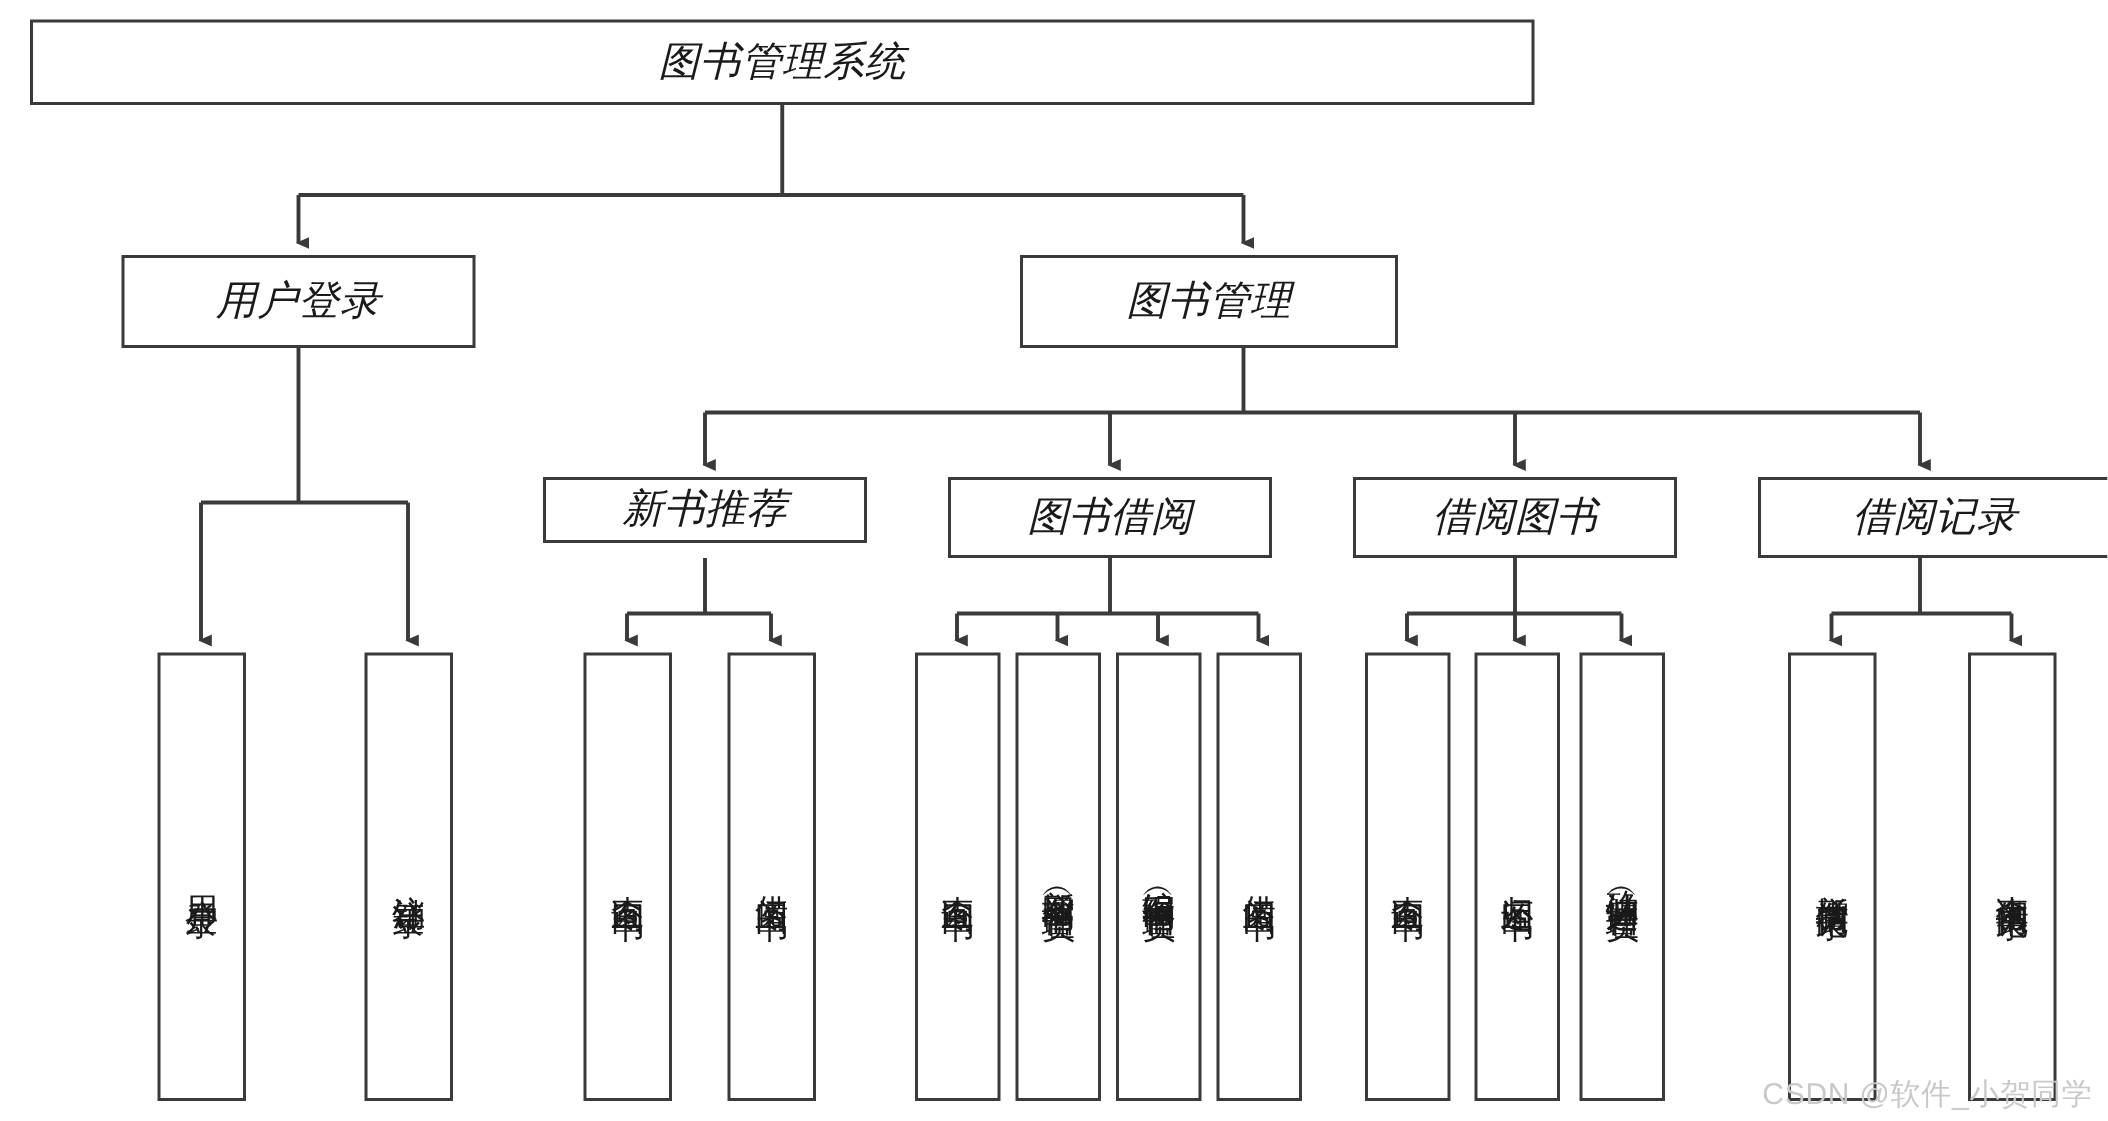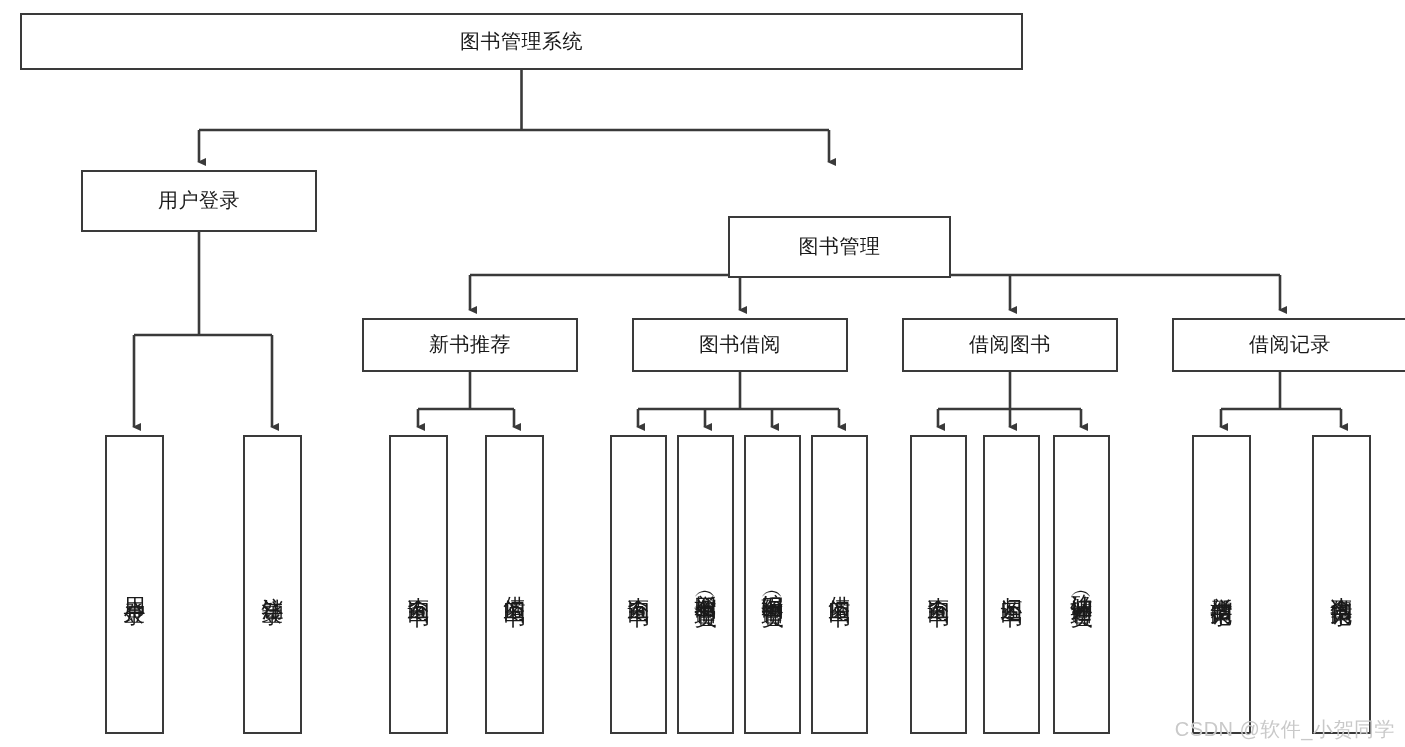--- a/index.html
+++ b/index.html
@@ -35,22 +35,23 @@
     justify-content: center;
     color: #1a1a1a;
   }
   .node .label {
     display: block;
     line-height: 1.18;
     letter-spacing: 0.5px;
     white-space: pre;
   }
   .node.horiz .label {
-    font-size: 20px;
+    font-size: 27px;
     text-align: center;
+    font-style: italic;
   }
   .node.vert {
     align-items: center;
     justify-content: center;
     padding-top: 0;
   }
   .node.vert .label {
     writing-mode: vertical-rl;
     text-orientation: upright;
     font-size: 22px;
@@ -130,25 +131,25 @@
     </g>
   </svg>
 
   <div class="node horiz" style="left:20px; top:13px; width:1003px; height:57px;">
     <span class="label">图书管理系统</span>
   </div>
 
   <div class="node horiz" style="left:81px; top:170px; width:236px; height:62px;">
     <span class="label">用户登录</span>
   </div>
-  <div class="node horiz" style="left:728px; top:170px; width:223px; height:62px;margin-top:46px;">
+  <div class="node horiz" style="left:680px; top:170px; width:252px; height:62px;">
     <span class="label">图书管理</span>
   </div>
 
-  <div class="node horiz" style="left:362px; top:318px; width:216px; height:54px;">
+  <div class="node horiz" style="left:362px; top:318px; width:216px; height:44px;">
     <span class="label">新书推荐</span>
   </div>
   <div class="node horiz" style="left:632px; top:318px; width:216px; height:54px;align-items:center;">
     <span class="label">图书借阅</span>
   </div>
   <div class="node horiz" style="left:902px; top:318px; width:216px; height:54px;">
     <span class="label">借阅图书</span>
   </div>
   <div class="node horiz" style="left:1172px; top:318px; width:236px; height:54px;">
     <span class="label">借阅记录</span>

